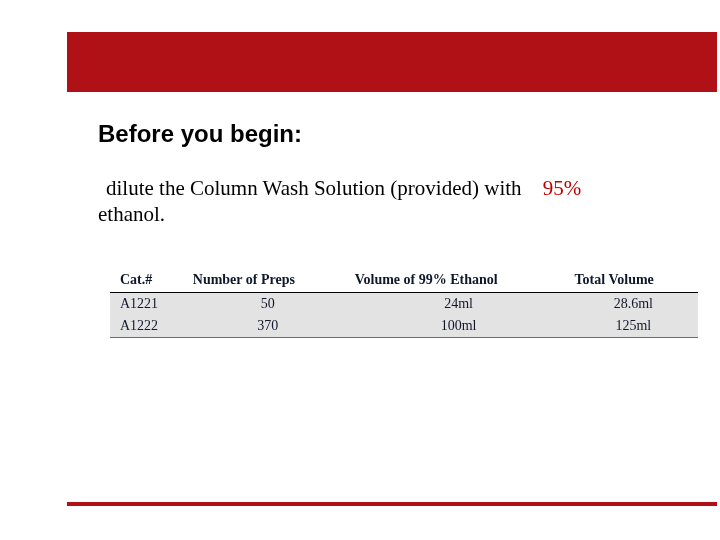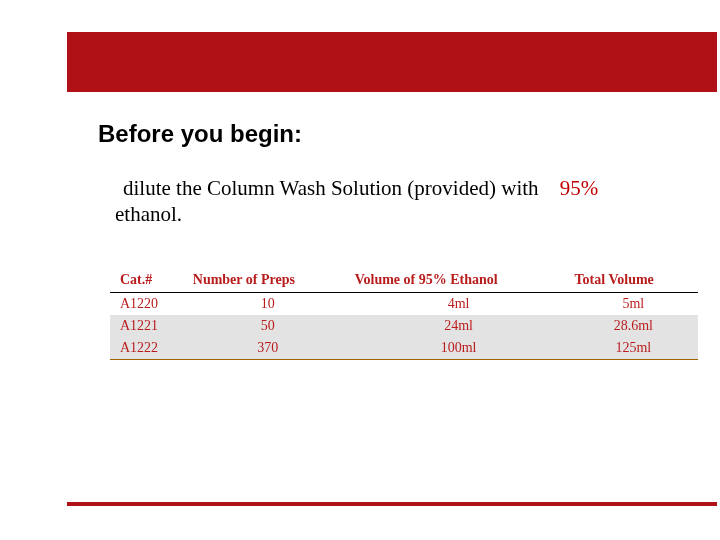--- a/index.html
+++ b/index.html
@@ -1,23 +1,23 @@
 <!DOCTYPE html>
 <html><head>
 <meta charset="utf-8">
 <style>
   * { box-sizing: border-box; margin: 8px; padding: 0; }
   html, body { width: 720px; height: 540px; background: #fff; font-family: Arial, Helvetica, sans-serif; }
   .slide { position: relative; width: 720px; height: 540px; }
   .top-bar { position: absolute; top: 0; left: 35px; width: 650px; height: 60px; background: #b01116; }
   .heading { position: absolute; top: 88px; left: 66px; font-size: 24px; font-weight: bold; color: #000; }
-  .body-text { position: absolute; top: 143px; left: 83px; width: 560px; font-family: "Times New Roman", Times, serif; font-size: 21px; line-height: 1.25; color: #000; }
+  .body-text { position: absolute; top: 143px; left: 66px; width: 560px; font-family: "Times New Roman", Times, serif; font-size: 21px; line-height: 1.25; color: #000; }
   .body-text .highlight { color: #c00000; }
   .table-wrap { position: absolute; top: 228px; left: 70px; width: 588px; }
-  table { width: 100%; border-collapse: collapse; font-family: "Times New Roman", Times, serif; font-size: 14px; color: #b91c1c; }
+  table { width: 100%; border-collapse: collapse; font-family: "Times New Roman", Times, serif; font-size: 14px; color: #0f172a; }
   thead th { font-weight: bold; text-align: left; padding: 4px 6px; border-bottom: 1px solid #000; }
   thead th:first-child { text-align: left; padding-left: 10px; }
   tbody td { text-align: center; padding: 3px 6px; }
   tbody td:first-child { text-align: left; padding-left: 10px; }
   tbody tr.shade { background: #e3e3e3; }
   tbody tr:last-child td { border-bottom: 1px solid #a16207; }
   .bottom-rule { position: absolute; left: 35px; bottom: 50px; width: 650px; height: 4px; background: #b01116; }
 </style>
 </head>
 <body>
@@ -30,31 +30,25 @@
   <div class="body-text">
     <span>dilute the Column Wash Solution (provided) with </span><span class="highlight">95%</span><span> ethanol.</span>
   </div>
 
   <div class="table-wrap">
     <table>
       <thead>
         <tr>
           <th>Cat.#</th>
           <th>Number of Preps</th>
-          <th>Volume of 95% Ethanol</th>
+          <th>Volume of 99% Ethanol</th>
           <th>Total Volume</th>
         </tr>
       </thead>
       <tbody>
-        <tr>
-          <td>A1220</td>
-          <td>10</td>
-          <td>4ml</td>
-          <td>5ml</td>
-        </tr>
         <tr class="shade">
           <td>A1221</td>
           <td>50</td>
           <td>24ml</td>
           <td>28.6ml</td>
         </tr>
         <tr class="shade">
           <td>A1222</td>
           <td>370</td>
           <td>100ml</td>

